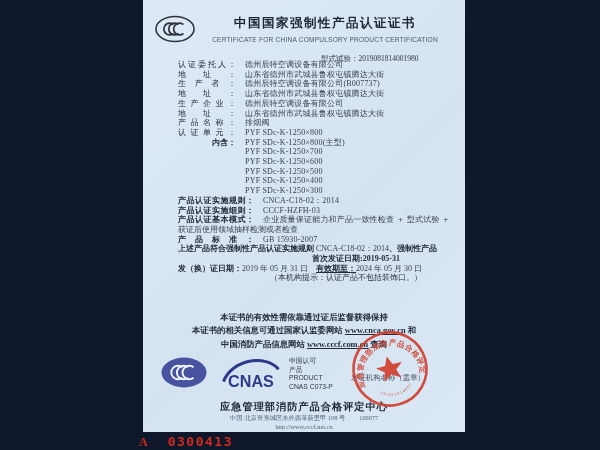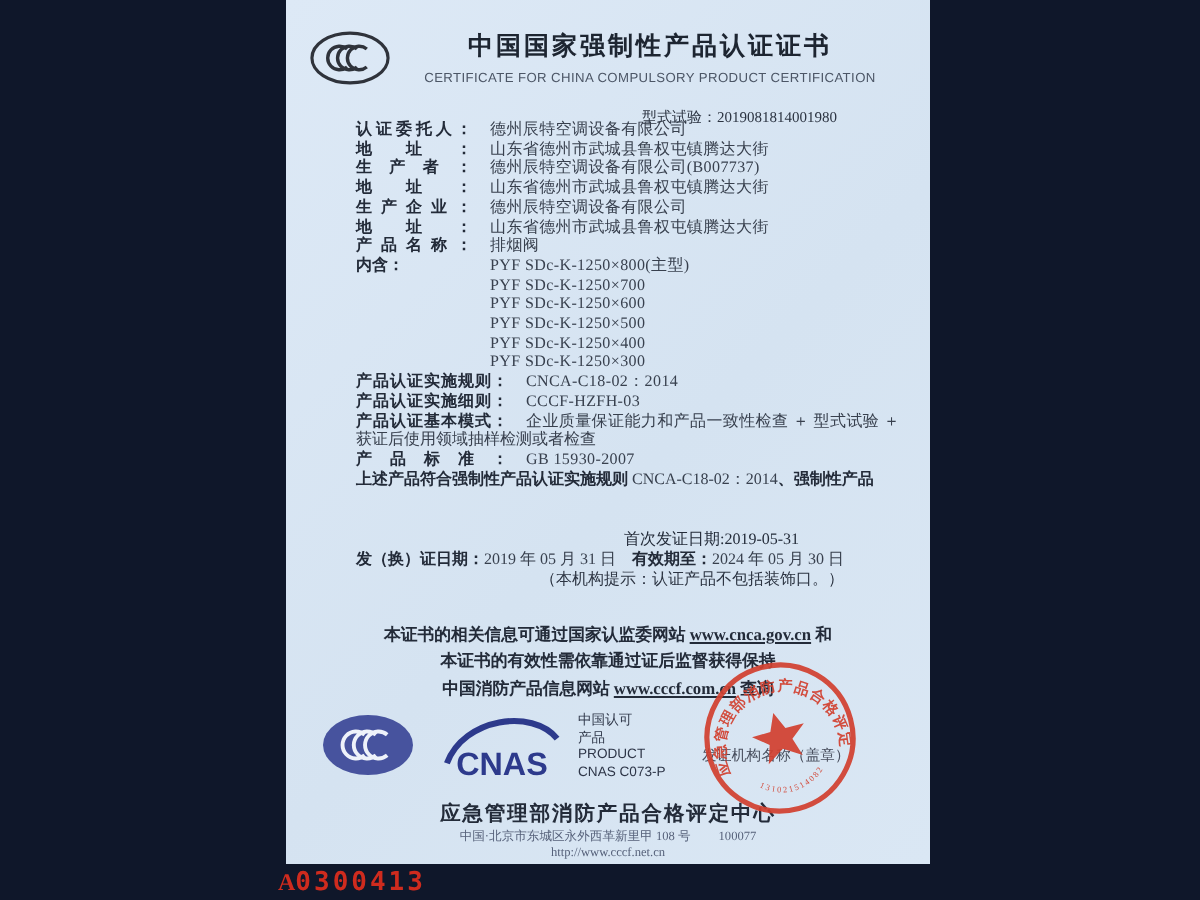--- a/index.html
+++ b/index.html
@@ -17,28 +17,28 @@
   .title{font-family:"Liberation Sans","DejaVu Sans",sans-serif;font-weight:bold;
          font-size:12.5px;letter-spacing:1.5px;color:#1d2531;}
   .subtitle{font-family:"Liberation Sans","DejaVu Sans",sans-serif;font-size:6.6px;
             letter-spacing:.2px;color:#4c5666;margin-top:4px;}
   .certno{position:absolute;left:178px;top:54px;font-size:7.5px;color:#2c3442;}
 
   
   .fields{position:absolute;left:35px;top:60px;width:280px;font-size:8px;line-height:9.7px;}
   .frow{white-space:nowrap;}
   .flabel{display:inline-block;width:58px;text-align:justify;text-align-last:justify;
-          font-weight:bold;color:#232b39;vertical-align:top;}
+          font-weight:normal;color:#232b39;vertical-align:top;}
   .flabel-wide{display:inline-block;width:76px;text-align:justify;text-align-last:justify;
           font-weight:bold;color:#232b39;vertical-align:top;}
-  .inc-label{display:inline-block;width:58px;font-weight:bold;color:#232b39;vertical-align:top;}
+  .inc-label{display:inline-block;width:58px;text-align:right;font-weight:bold;color:#232b39;vertical-align:top;}
   .fvalue{margin-left:9px;letter-spacing:.2px;}
   .para{line-height:9.7px;}
   .bold{font-weight:bold;color:#232b39;}
-  .first-issue{padding-left:134px;font-weight:normal;color:#232b39;white-space:nowrap;margin-top:21px;}
+  .first-issue{padding-left:134px;font-weight:bold;color:#232b39;white-space:nowrap;}
   .note-line{padding-left:92px;white-space:nowrap;color:#2c3442;}
 
   
   .keep{position:absolute;left:0;top:311px;width:100%;text-align:center;
         font-size:8.4px;line-height:13.4px;font-weight:bold;color:#232b39;}
   .keep .url{text-decoration:underline;font-weight:bold;}
 
   
   .ccc-bottom{position:absolute;left:17px;top:356px;width:48px;height:33px;}
   .cnas{position:absolute;left:77px;top:356px;width:62px;height:38px;}
@@ -54,21 +54,21 @@
   .footer-addr{position:absolute;left:0;top:414px;width:100%;text-align:center;
                font-size:6.3px;color:#56617a;}
   .footer-addr .postcode{margin-left:14px;}
   .footer-url{position:absolute;left:0;top:422.5px;width:100%;text-align:center;
               font-size:6.3px;color:#56617a;}
 
   
   .serial{position:absolute;left:139px;top:432px;white-space:nowrap;}
   .serial-prefix{font-size:12px;font-weight:bold;color:#cf2b1e;font-family:"Liberation Serif",serif;}
   .serial-number{font-size:13px;font-weight:bold;color:#cf2b1e;letter-spacing:1.5px;
-                 margin-left:0;font-family:"DejaVu Sans Mono",monospace;}
+                 margin-left:20px;font-family:"DejaVu Sans Mono",monospace;}
 </style>
 </head>
 <body>
 
 <div class="page">
 
   <div class="cert">
 
     <svg class="ccc-top" viewBox="0 0 64 44">
       <ellipse cx="32" cy="22" rx="29" ry="19" fill="none" stroke="#2f333b" stroke-width="2.4"></ellipse>
@@ -86,48 +86,49 @@
 
     <div class="fields">
 
       <div class="frow"><span class="flabel">认证委托人：</span><span class="fvalue">德州辰特空调设备有限公司</span></div>
       <div class="frow"><span class="flabel">地址：</span><span class="fvalue">山东省德州市武城县鲁权屯镇腾达大街</span></div>
       <div class="frow"><span class="flabel">生产者：</span><span class="fvalue">德州辰特空调设备有限公司(B007737)</span></div>
       <div class="frow"><span class="flabel">地址：</span><span class="fvalue">山东省德州市武城县鲁权屯镇腾达大街</span></div>
       <div class="frow"><span class="flabel">生产企业：</span><span class="fvalue">德州辰特空调设备有限公司</span></div>
       <div class="frow"><span class="flabel">地址：</span><span class="fvalue">山东省德州市武城县鲁权屯镇腾达大街</span></div>
       <div class="frow"><span class="flabel">产品名称：</span><span class="fvalue">排烟阀</span></div>
+      <div class="frow"><span class="flabel">认证单元：</span><span class="fvalue">PYF SDc-K-1250×800</span></div>
 
       <div class="frow"><span class="inc-label">内含：</span><span class="fvalue">PYF SDc-K-1250×800(主型)</span></div>
       <div class="frow"><span class="inc-label"></span><span class="fvalue">PYF SDc-K-1250×700</span></div>
       <div class="frow"><span class="inc-label"></span><span class="fvalue">PYF SDc-K-1250×600</span></div>
       <div class="frow"><span class="inc-label"></span><span class="fvalue">PYF SDc-K-1250×500</span></div>
       <div class="frow"><span class="inc-label"></span><span class="fvalue">PYF SDc-K-1250×400</span></div>
       <div class="frow"><span class="inc-label"></span><span class="fvalue">PYF SDc-K-1250×300</span></div>
 
       <div class="frow"><span class="flabel-wide">产品认证实施规则：</span><span class="fvalue">CNCA-C18-02：2014</span></div>
       <div class="frow"><span class="flabel-wide">产品认证实施细则：</span><span class="fvalue">CCCF-HZFH-03</span></div>
 
       <div class="para"><span class="flabel-wide">产品认证基本模式：</span><span class="fvalue">企业质量保证能力和产品一致性检查 ＋ 型式试验 ＋</span></div>
       <div class="para">获证后使用领域抽样检测或者检查</div>
 
       <div class="frow"><span class="flabel-wide">产品标准：</span><span class="fvalue">GB 15930-2007</span></div>
 
       <div class="para"><span class="bold">上述产品符合强制性产品认证实施规则 </span><span>CNCA-C18-02：2014</span><span class="bold">、强制性产品</span></div>
 
       <div class="first-issue">首次发证日期:2019-05-31</div>
 
-      <div class="frow"><span class="bold">发（换）证日期：</span><span>2019 年 05 月 31 日</span><span class="bold" style="margin-left:8px;">有效期至：</span><span>2024 年 05 月 30 日</span></div>
+      <div class="frow"><span class="bold">发（换）证日期：</span><span>2019 年 05 月 31 日</span><span class="bold" style="margin-left:8px;text-decoration:underline;">有效期至：</span><span>2024 年 05 月 30 日</span></div>
 
       <div class="note-line">（本机构提示：认证产品不包括装饰口。）</div>
     </div>
 
     <div class="keep">
+      <div>本证书的有效性需依靠通过证后监督获得保持</div>
       <div><span>本证书的相关信息可通过国家认监委网站 </span><span class="url">www.cnca.gov.cn</span><span> 和</span></div>
-      <div>本证书的有效性需依靠通过证后监督获得保持</div>
       <div><span>中国消防产品信息网站 </span><span class="url">www.cccf.com.cn</span><span> 查询</span></div>
     </div>
 
     <svg class="ccc-bottom" viewBox="0 0 64 44">
       <ellipse cx="32" cy="22" rx="30" ry="20" fill="#47539e"></ellipse>
       <path d="M 29.8 15.1 A 9 9 0 1 0 29.8 28.9" fill="none" stroke="#eef2fa" stroke-width="2.6"></path>
       <path d="M 37.3 15.1 A 9 9 0 1 0 37.3 28.9" fill="none" stroke="#eef2fa" stroke-width="2.6"></path>
       <path d="M 44.8 15.1 A 9 9 0 1 0 44.8 28.9" fill="none" stroke="#eef2fa" stroke-width="2.6"></path>
     </svg>
 

